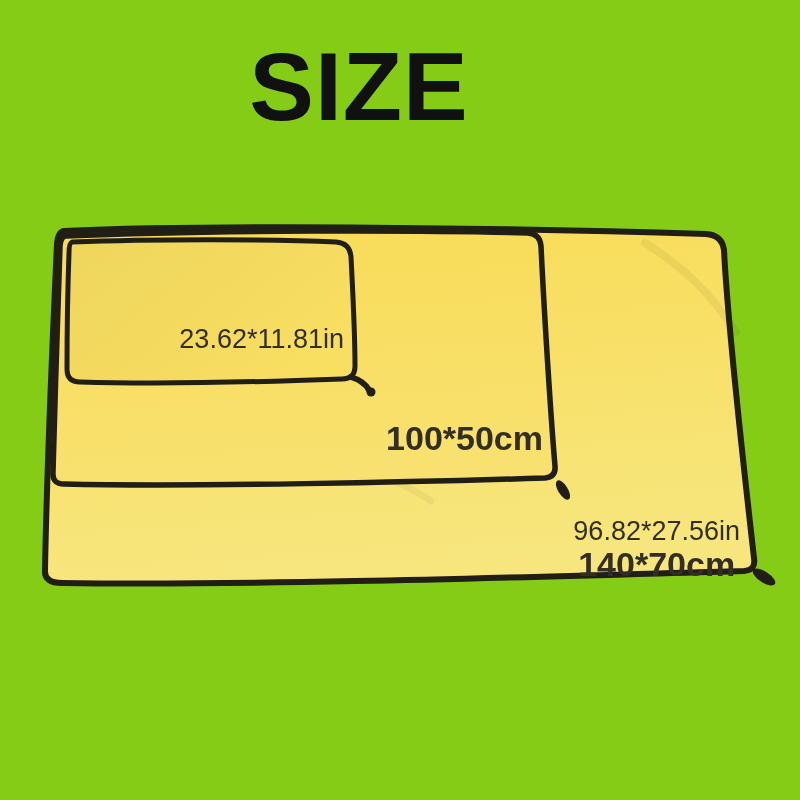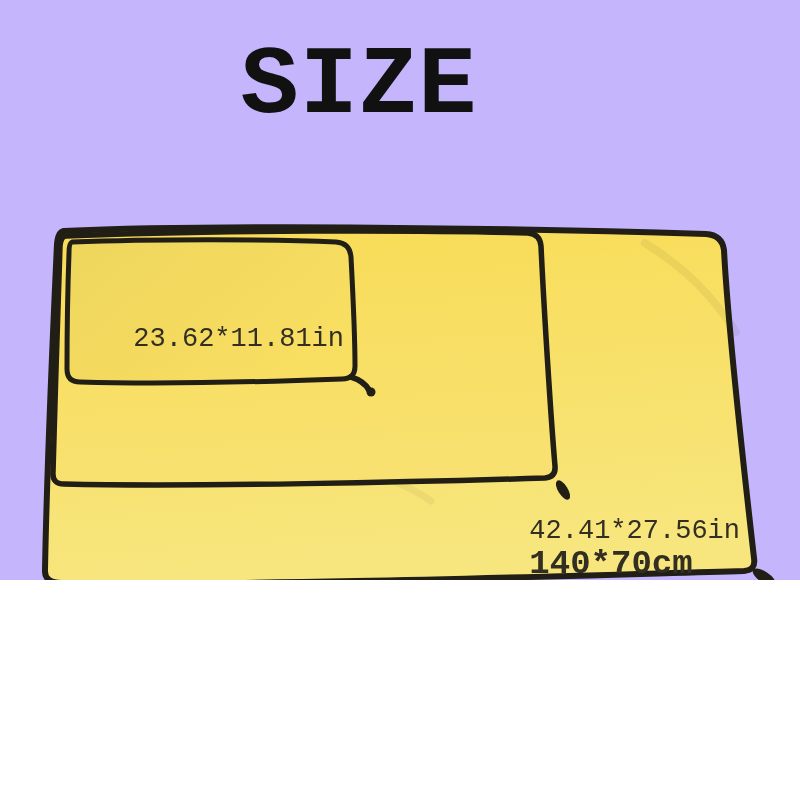--- a/index.html
+++ b/index.html
@@ -1,22 +1,22 @@
 <!DOCTYPE html>
 <html><head>
 <meta charset="utf-8">
 <style>
   html, body { margin: 0; padding: 0; }
   .stage {
     position: relative;
     width: 800px;
-    height: 580px;
-    background: #c4b5fd;
+    height: 800px;
+    background: #84cc16;
     overflow: hidden;
-    font-family: Liberation Mono, monospace;
+    font-family: Liberation Sans, sans-serif;
   }
   .title {
     position: absolute;
     top: 38px;
     left: 0;
     width: 800px;
     margin: 0;
     text-align: center;
     transform: translateX(-41px);
     font-size: 97px;
@@ -28,21 +28,21 @@
   .scene {
     position: absolute;
     top: 0;
     left: 0;
     width: 800px;
     height: 800px;
     display: block;
   }
   .size-label {
     position: absolute;
-    text-align: left;
+    text-align: center;
     color: #332e22;
     line-height: 1.0;
     white-space: nowrap;
   }
   .size-label .in-line {
     font-size: 27px;
     font-weight: 500;
     letter-spacing: 0px;
     margin-bottom: 2px;
   }
@@ -112,20 +112,21 @@
          Q 69 243, 72 242 Z" fill="url(#gradSmall)" stroke="#211e16" stroke-width="5" stroke-linejoin="round"></path>
     <path d="M 351 377 Q 364 381 369 390" fill="none" stroke="#211e16" stroke-width="6" stroke-linecap="round"></path>
     <circle cx="371" cy="392" r="4.5" fill="#211e16"></circle>
   </svg>
 
   <div class="size-label label-small">
     <div class="in-line">23.62*11.81in</div>
   </div>
 
   <div class="size-label label-medium">
+    <div class="cm-line">100*50cm</div>
   </div>
 
   <div class="size-label label-large">
-    <div class="in-line">42.41*27.56in</div>
+    <div class="in-line">96.82*27.56in</div>
     <div class="cm-line">140*70cm</div>
   </div>
 
 </div>
 
 </body></html>

